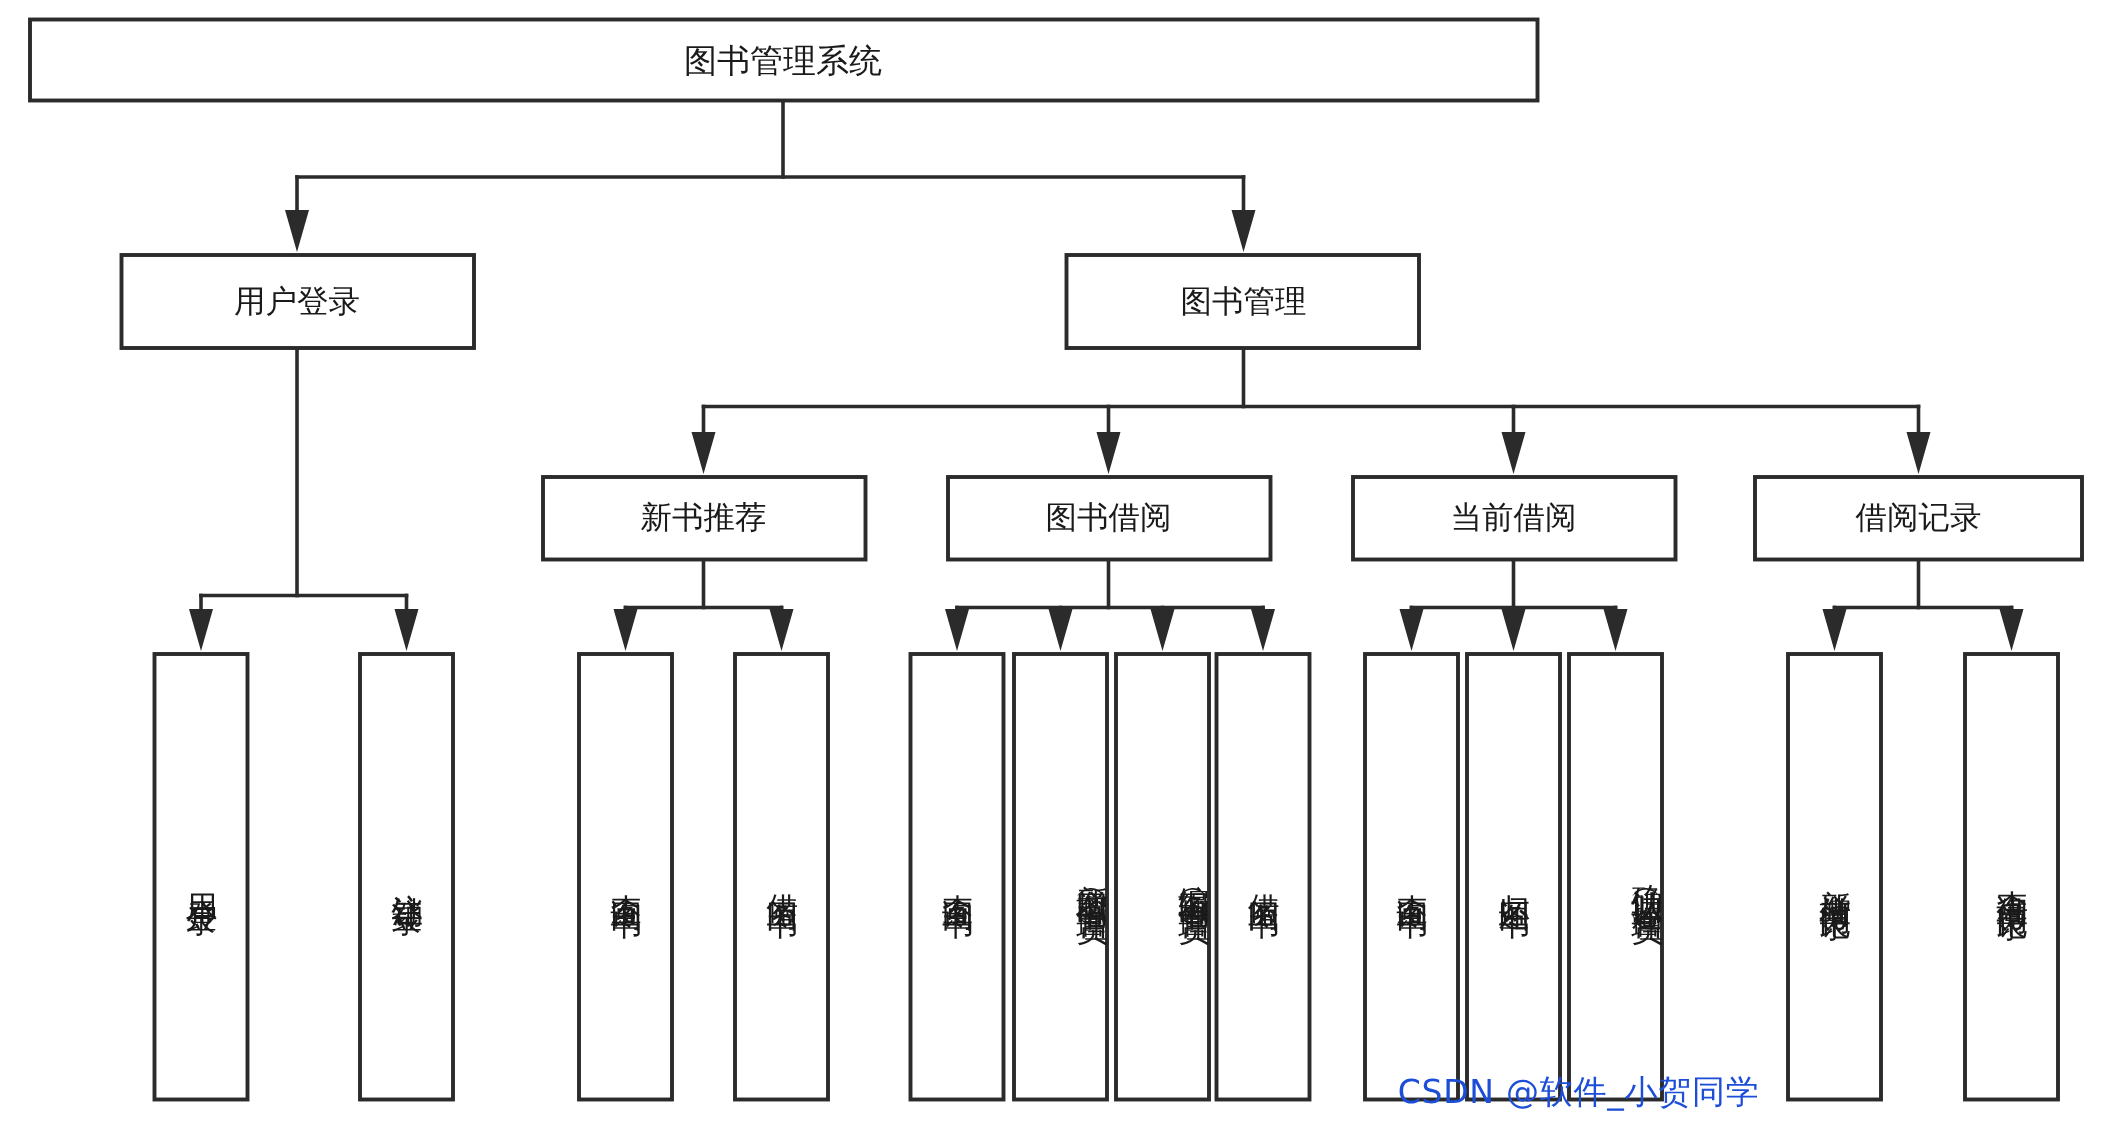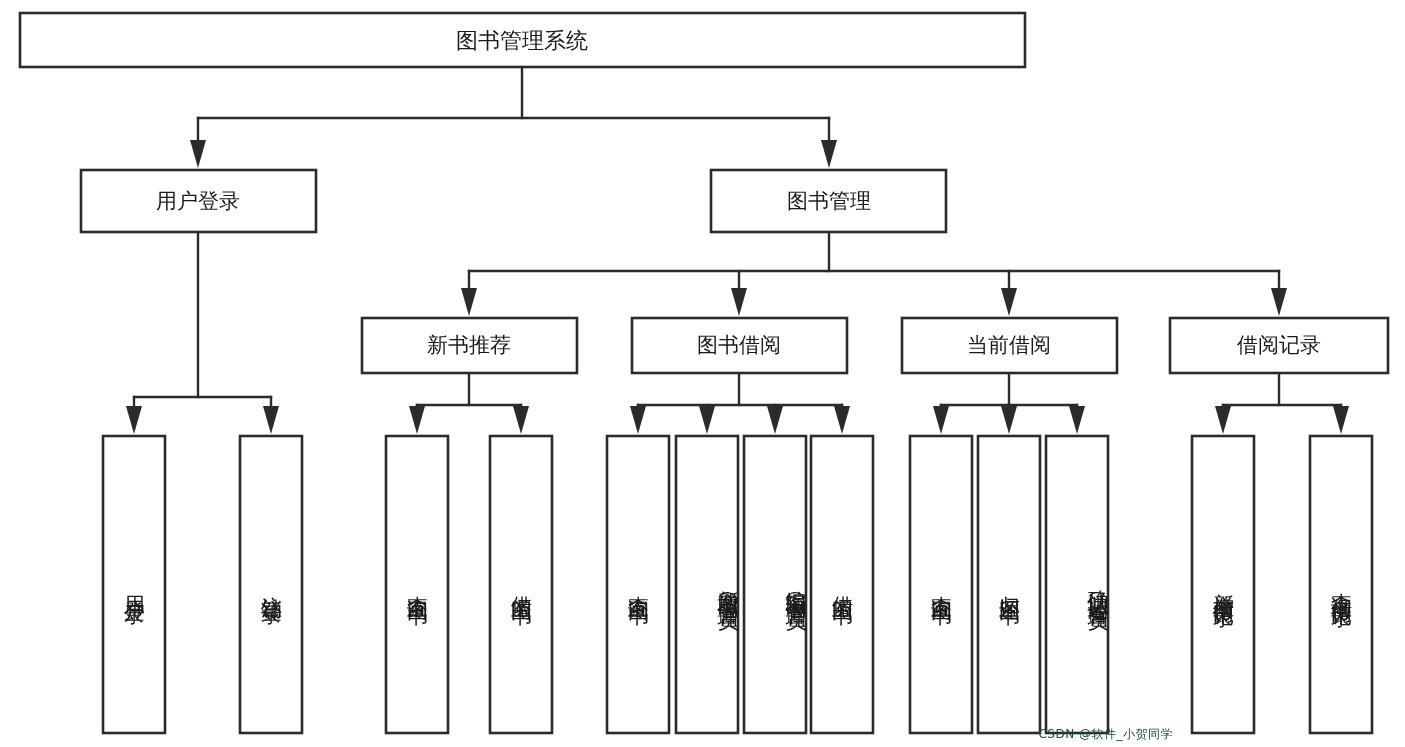--- a/index.html
+++ b/index.html
@@ -35,22 +35,22 @@
     justify-content:center;
     text-align:center;
     pointer-events:none;
     user-select:none;
   }
   .vlabel.mid{align-items:center;}
   .watermark{
     position:absolute;
     right:8px;bottom:4px;
     font-family:"DejaVu Sans","Liberation Sans",sans-serif;
-    font-size:12px;
-    color:#14532d;
+    font-size:22px;
+    color:#1d4ed8;
     letter-spacing:0.5px;
     white-space:nowrap;
   }
 </style>
 </head>
 <body>
 
 <div id="stage">
 
   <svg class="diagram" viewBox="0 0 1405 747">

